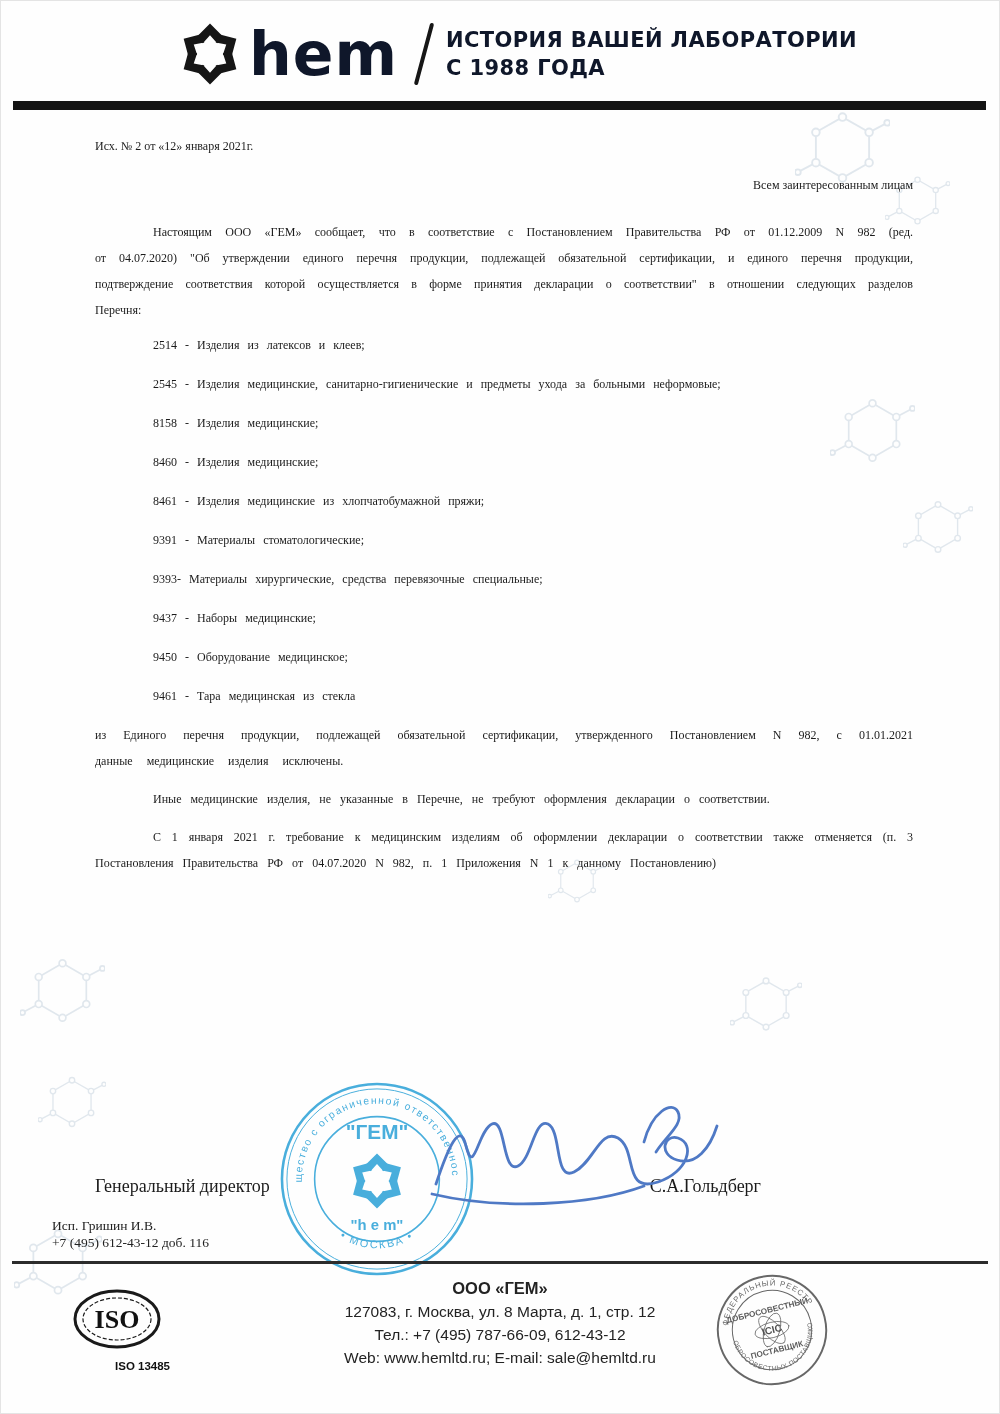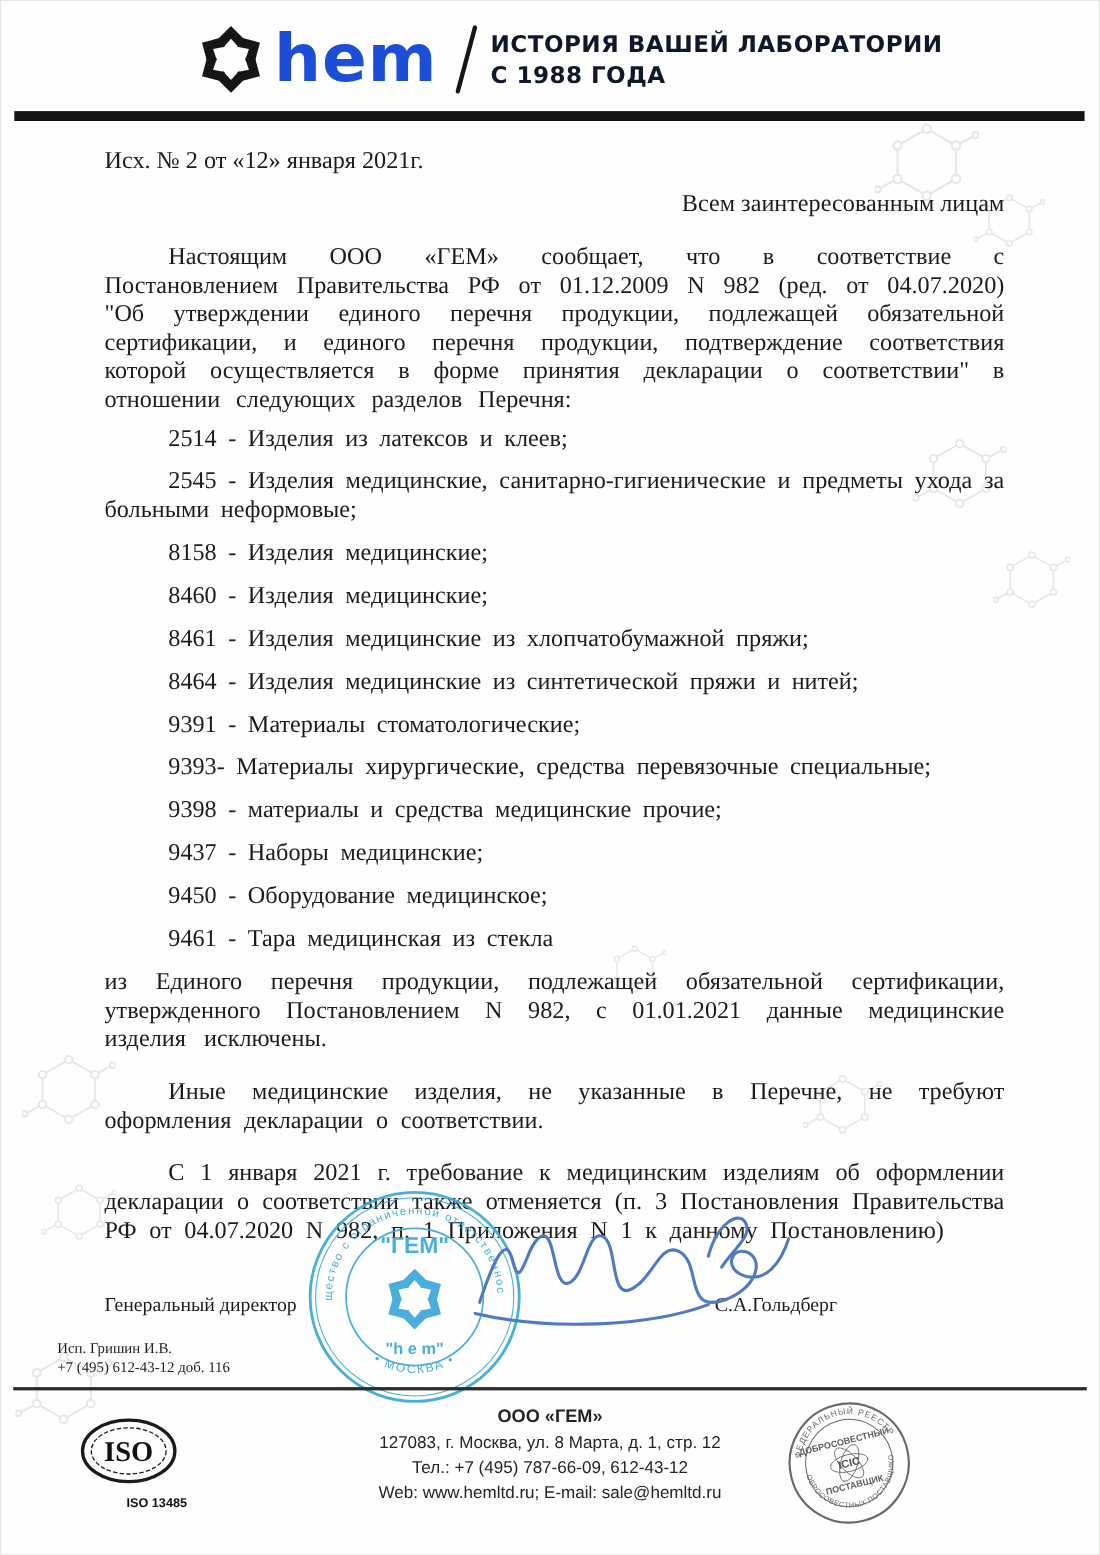--- a/index.html
+++ b/index.html
@@ -9,27 +9,27 @@
     font-family: "Liberation Serif", serif; color: #1b1b1b;
   }
   .page { position: absolute; inset: 0; background: #fefefe; box-shadow: inset 0 0 0 1px #e4e4e4; }
 
   
   .mol { position: absolute; opacity: .34; }
 
   
   .header { position: absolute; left: 176px; top: 20px; display: flex; align-items: center; }
   .logo-icon { width: 68px; height: 68px; flex: none; }
-  .logo-text { font-family: "DejaVu Sans", sans-serif; font-weight: bold; font-size: 60px; line-height: 1; color: #1d4ed8; margin-left: 5px; letter-spacing: 1px; }
+  .logo-text { font-family: "DejaVu Sans", sans-serif; font-weight: bold; font-size: 60px; line-height: 1; color: #0f172a; margin-left: 5px; letter-spacing: 1px; }
   .logo-slash { width: 4px; height: 64px; background: #161616; transform: rotate(15deg); margin: 0 20px 0 24px; border-radius: 2px; flex: none; }
   .tagline { font-family: "DejaVu Sans", sans-serif; font-weight: bold; font-size: 21px; line-height: 28px; color: #0f172a; letter-spacing: .4px; white-space: nowrap; }
   .bar { position: absolute; left: 13px; top: 101px; width: 973px; height: 9px; background: #141414; }
 
   
-  .content { position: absolute; left: 95px; top: 133px; width: 818px; font-size: 22px; line-height: 26px; }
+  .content { position: absolute; left: 95px; top: 133px; width: 818px; font-size: 12px; line-height: 26px; }
   .ref-line { margin-bottom: 13px; }
   .addressee { text-align: right; margin: 13px 0 21px; }
   .j { text-align: justify; word-spacing: 6px; }
   .ind { text-indent: 58px; }
   .para { margin-bottom: 9px; }
   .intro { word-spacing: 9px; }
   .item { text-indent: 58px; text-align: justify; word-spacing: 5px; margin: 0 0 13px 0; }
   .concl { font-weight: normal; word-spacing: 11px; margin: 3px 0 10px; }
 
   .sign-row { position: absolute; left: 95px; top: 1176px; width: 666px; display: flex; justify-content: space-between; font-size: 18px; gap: 44px; }
@@ -123,24 +123,22 @@
     <div class="ref-line">Исх. № 2 от «12» января 2021г.</div>
     <div class="addressee">Всем заинтересованным лицам</div>
 
     <p class="para j ind intro">Настоящим ООО «ГЕМ» сообщает, что в соответствие с Постановлением Правительства РФ от 01.12.2009 N 982 (ред. от 04.07.2020) "Об утверждении единого перечня продукции, подлежащей обязательной сертификации, и единого перечня продукции, подтверждение соответствия которой осуществляется в форме принятия декларации о соответствии" в отношении следующих разделов Перечня:</p>
 
     <p class="item">2514 - Изделия из латексов и клеев;</p>
     <p class="item">2545 - Изделия медицинские, санитарно-гигиенические и предметы ухода за больными неформовые;</p>
     <p class="item">8158 - Изделия медицинские;</p>
     <p class="item">8460 - Изделия медицинские;</p>
     <p class="item">8461 - Изделия медицинские из хлопчатобумажной пряжи;</p>
-    <p class="item">8464 - Изделия медицинские из синтетической пряжи и нитей;</p>
     <p class="item">9391 - Материалы стоматологические;</p>
     <p class="item">9393- Материалы хирургические, средства перевязочные специальные;</p>
-    <p class="item">9398 - материалы и средства медицинские прочие;</p>
     <p class="item">9437 - Наборы медицинские;</p>
     <p class="item">9450 - Оборудование медицинское;</p>
     <p class="item">9461 - Тара медицинская из стекла</p>
 
     <p class="para j concl">из Единого перечня продукции, подлежащей обязательной сертификации, утвержденного Постановлением N 982, с 01.01.2021 данные медицинские изделия исключены.</p>
     <p class="para j ind">Иные медицинские изделия, не указанные в Перечне, не требуют оформления декларации о соответствии.</p>
     <p class="para j ind">С 1 января 2021 г. требование к медицинским изделиям об оформлении декларации о соответствии также отменяется (п. 3 Постановления Правительства РФ от 04.07.2020 N 982, п. 1 Приложения N 1 к данному Постановлению)</p>
   </main>
 
   <div class="sign-row">

